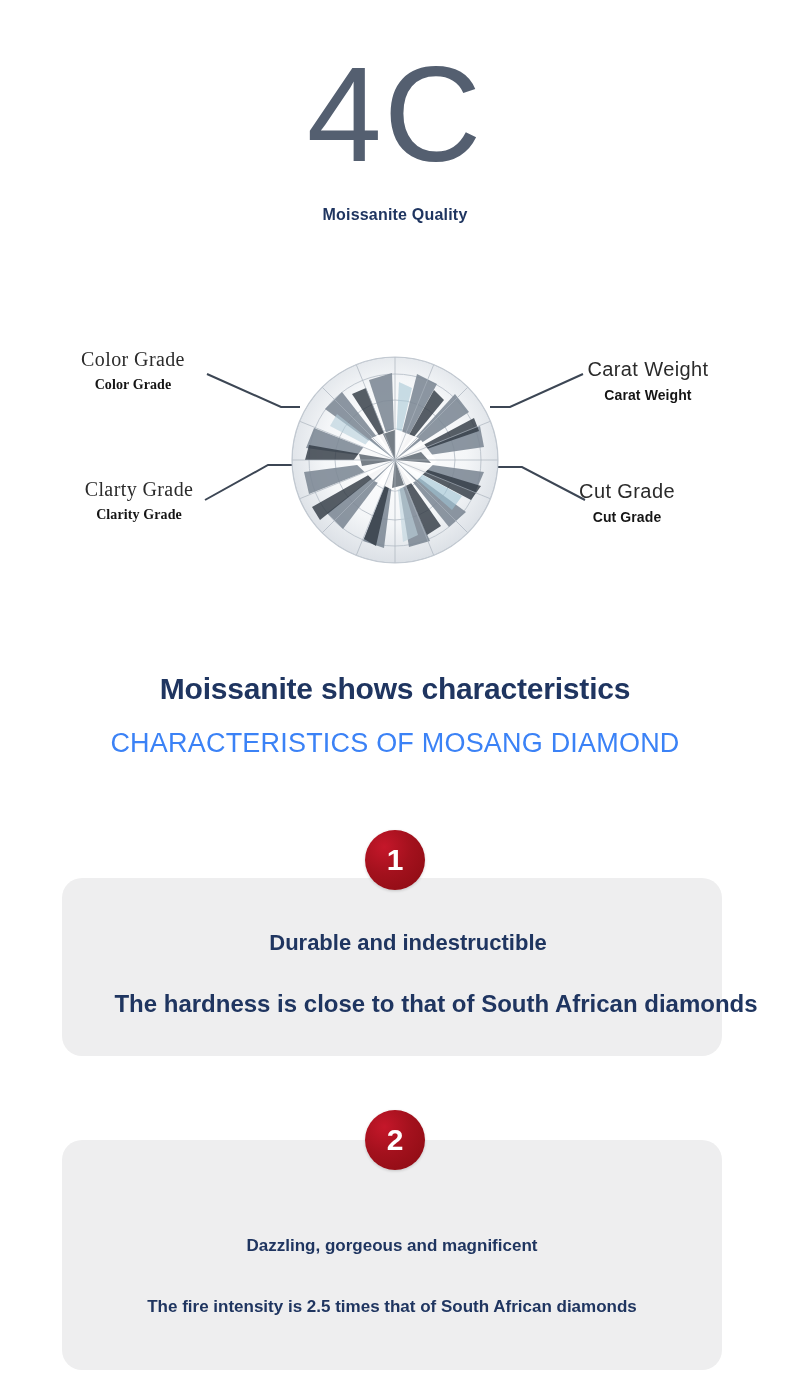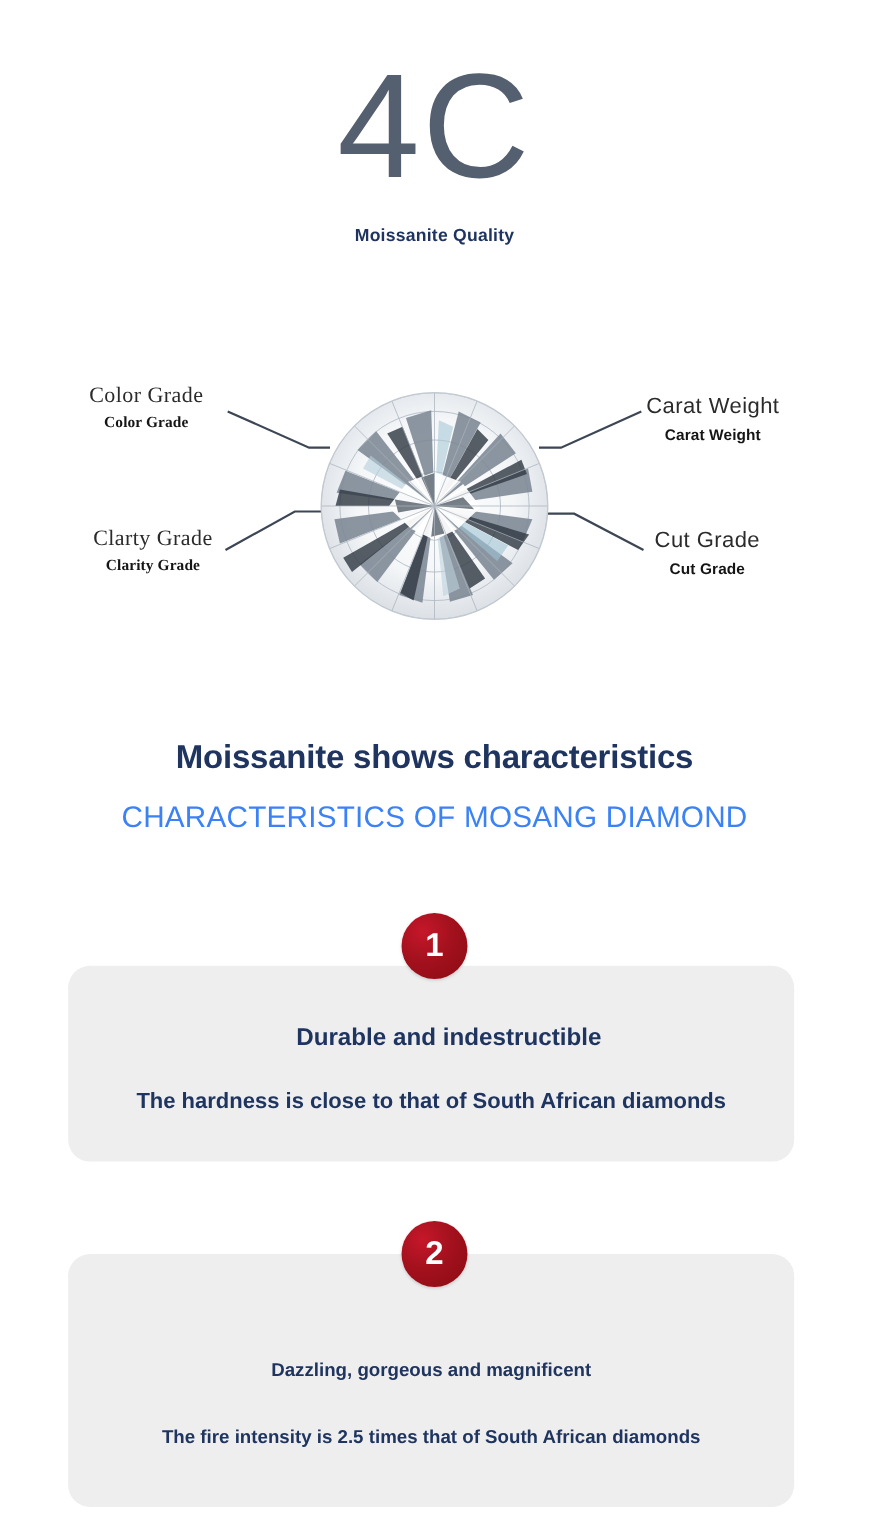--- a/index.html
+++ b/index.html
@@ -86,21 +86,21 @@
     font-size: 14px;
     font-weight: bold;
     color: #151515;
     letter-spacing: 0.1px;
     white-space: nowrap;
   }
 
   .lg-color   { left: 18px;  top: 18px; }
   .lg-clarity { left: 24px;  top: 148px; }
   .lg-carat   { left: 533px; top: 28px; }
-  .lg-cut     { left: 528px; top: 150px; }
+  .lg-cut     { left: 512px; top: 150px; }
 
   
   .section-head {
     position: absolute;
     left: 0;
     top: 672px;
     width: 790px;
     text-align: center;
   }
   .head-main {
@@ -174,21 +174,21 @@
   .card-desc {
     position: absolute;
     left: 0;
     width: 660px;
     text-align: center;
     font-weight: bold;
     color: #1f3560;
   }
 
   .card-1 .card-title { top: 52px; font-size: 22px; margin-left: 16px; }
-  .card-1 .card-desc  { top: 112px; font-size: 20px; }
+  .card-1 .card-desc  { top: 112px; font-size: 24px; padding-left: 44px; }
 
   .card-2 .card-title { top: 96px; font-size: 17px; }
   .card-2 .card-desc  { top: 157px; font-size: 17px; }
 </style>
 </head>
 <body>
 
 <div id="page">
 
   <div class="hero">

